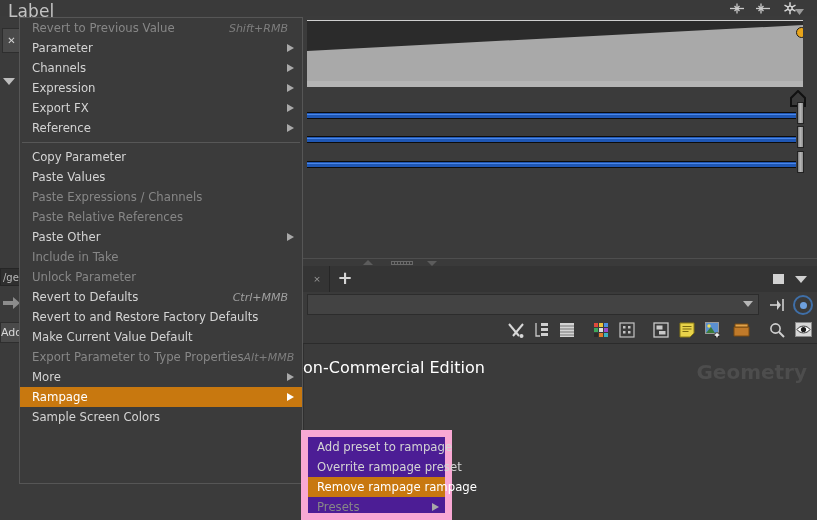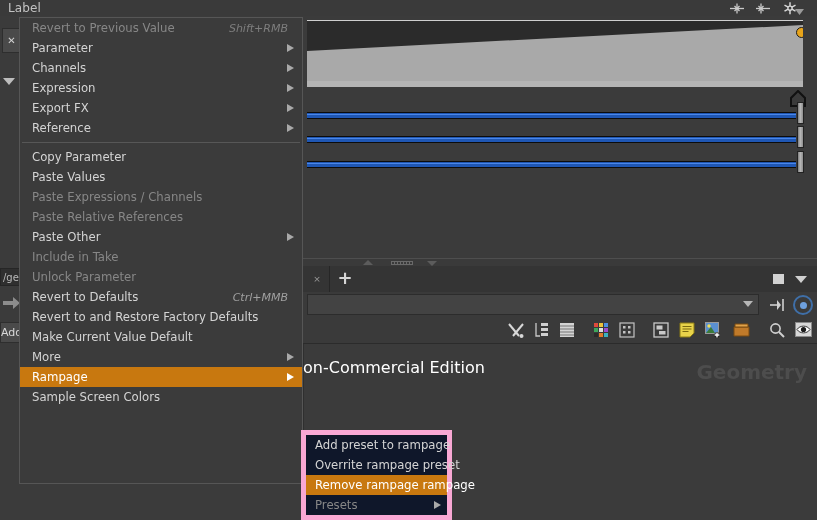--- a/index.html
+++ b/index.html
@@ -9,21 +9,21 @@
     font-family:"DejaVu Sans","Liberation Sans",sans-serif;
     overflow:hidden;position:relative;
     -webkit-font-smoothing:antialiased;
   }
 
   
   #app-bg{position:absolute;left:0;top:0;width:817px;height:520px;background:#3b3b3b;}
 
   
   #param-header{position:absolute;left:0;top:0;width:817px;height:16px;background:#3a3a3a;}
-  #label-text{position:absolute;left:8px;top:1px;font-size:12px;color:#c3c3c3;letter-spacing:.1px;}
+  #label-text{position:absolute;left:8px;top:1px;font-size:17px;color:#c3c3c3;letter-spacing:.1px;}
   #header-icons{position:absolute;right:4px;top:0px;width:90px;height:16px;}
   #header-icons svg{display:block;}
   .hicon{position:absolute;top:2px;}
 
   
   #close-btn{position:absolute;left:2px;top:28px;width:17px;height:23px;background:#4a4a4a;
      border:1px solid #2e2e2e;display:flex;align-items:center;justify-content:center;
      color:#d2d2d2;font-size:10px;line-height:1;}
   #collapse-tri{position:absolute;left:3px;top:78px;width:0;height:0;
      border-left:6px solid transparent;border-right:6px solid transparent;border-top:7px solid #bdbdbd;}
@@ -105,21 +105,21 @@
   .mi .sc{margin-left:auto;font-style:italic;font-size:11px;color:#a0a0a0;padding-right:8px;}
   .mi.dim .sc{color:#7e7e7e;}
   .mi .arw{position:absolute;right:8px;top:50%;transform:translateY(-50%);
      width:0;height:0;border-top:4.5px solid transparent;border-bottom:4.5px solid transparent;
      border-left:7px solid #a9a9a9;}
   .mi.sel .arw{border-left-color:#ffffff;}
   .msep{height:1px;margin:4px 2px 4px 2px;background:#575757;}
 
   
   #sub-menu{position:absolute;left:301px;top:430px;width:151px;height:90px;
-     background:#0f172a;border:5px solid #f9a8d4;box-sizing:border-box;}
+     background:#4c1d95;border:7px solid #f9a8d4;box-sizing:border-box;}
   #sub-menu .mi{padding-left:9px;}
   #sub-menu .mi .arw{right:6px;}
 </style>
 </head>
 <body>
 
 <div id="app-bg">
 
   <div id="param-header">
     <div id="label-text">Label</div>
@@ -384,20 +384,24 @@
     <div class="mi">
       <span class="lbl">Revert to Defaults</span>
       <span class="sc">Ctrl+MMB</span>
     </div>
     <div class="mi">
       <span class="lbl">Revert to and Restore Factory Defaults</span>
     </div>
     <div class="mi">
       <span class="lbl">Make Current Value Default</span>
     </div>
+    <div class="mi dim">
+      <span class="lbl">Export Parameter to Type Properties</span>
+      <span class="sc">Alt+MMB</span>
+    </div>
     <div class="mi">
       <span class="lbl">More</span>
       <span class="arw"></span>
     </div>
     <div class="mi sel">
       <span class="lbl">Rampage</span>
       <span class="arw"></span>
     </div>
     <div class="mi">
       <span class="lbl">Sample Screen Colors</span>

